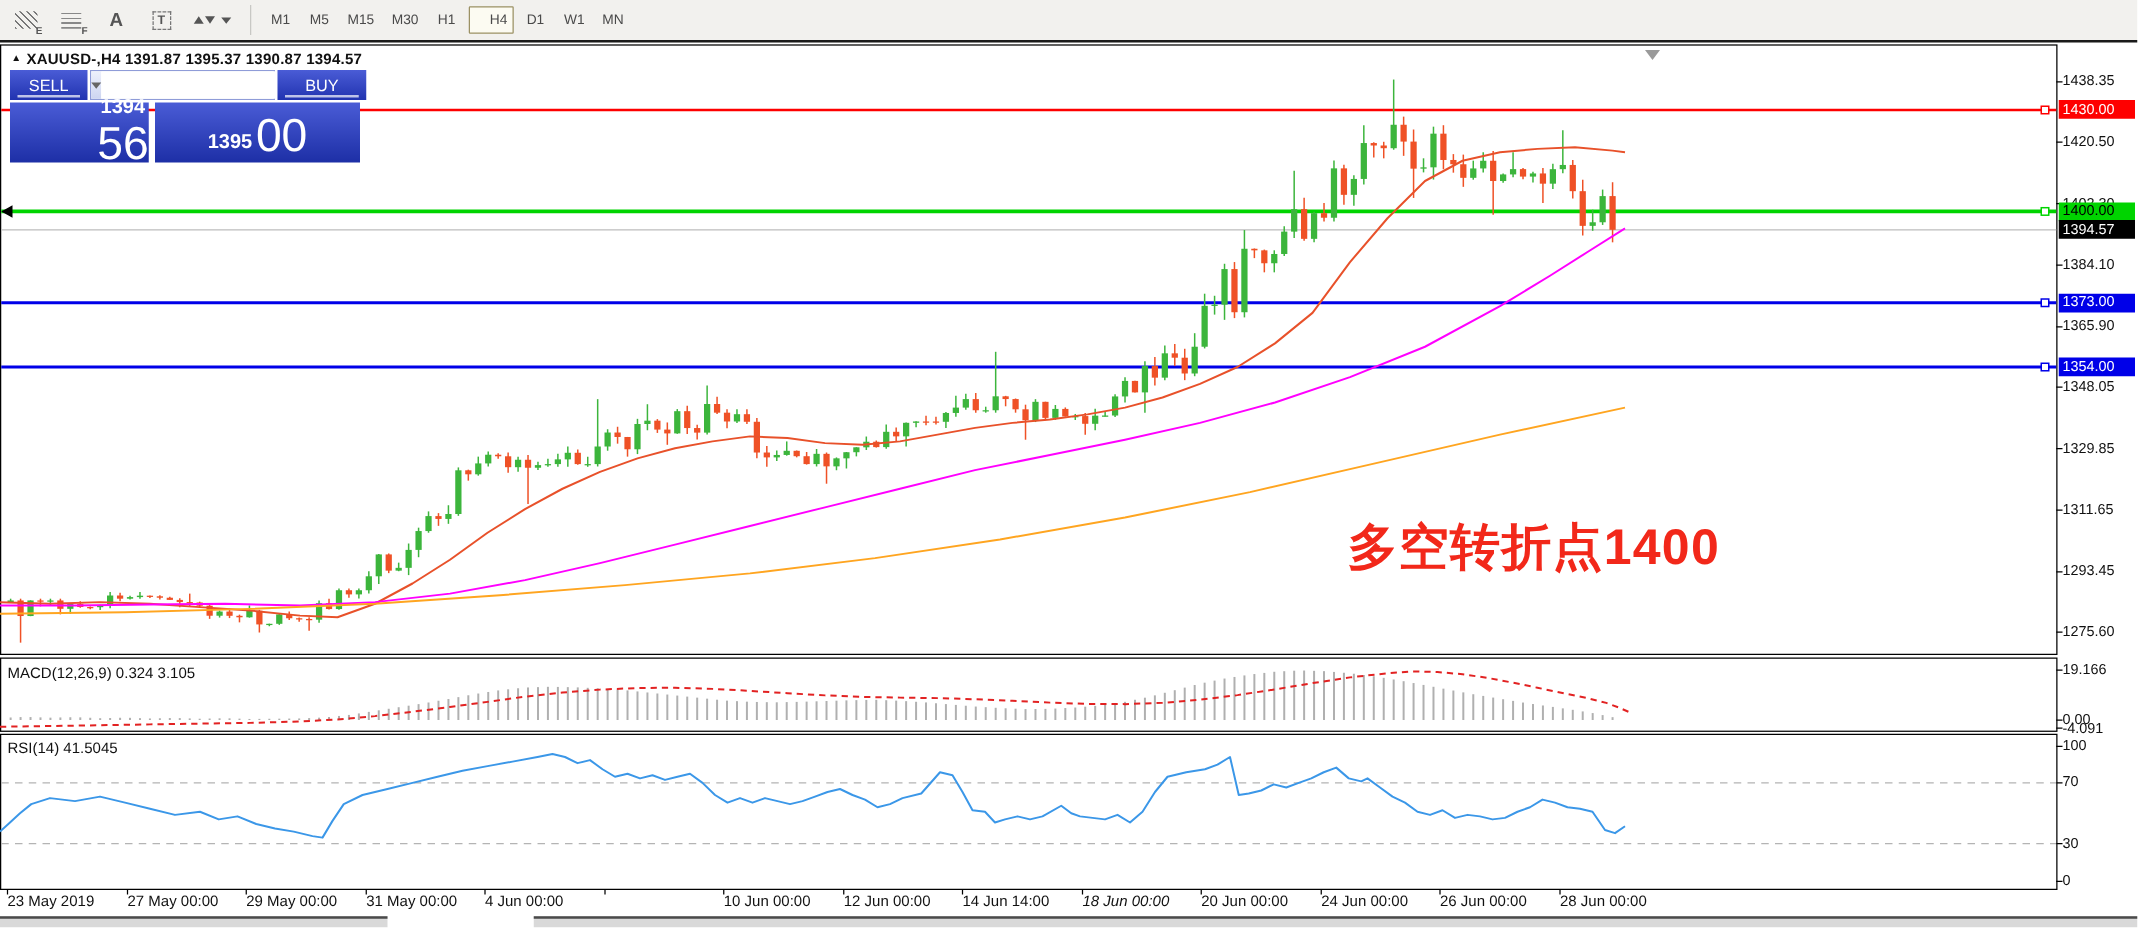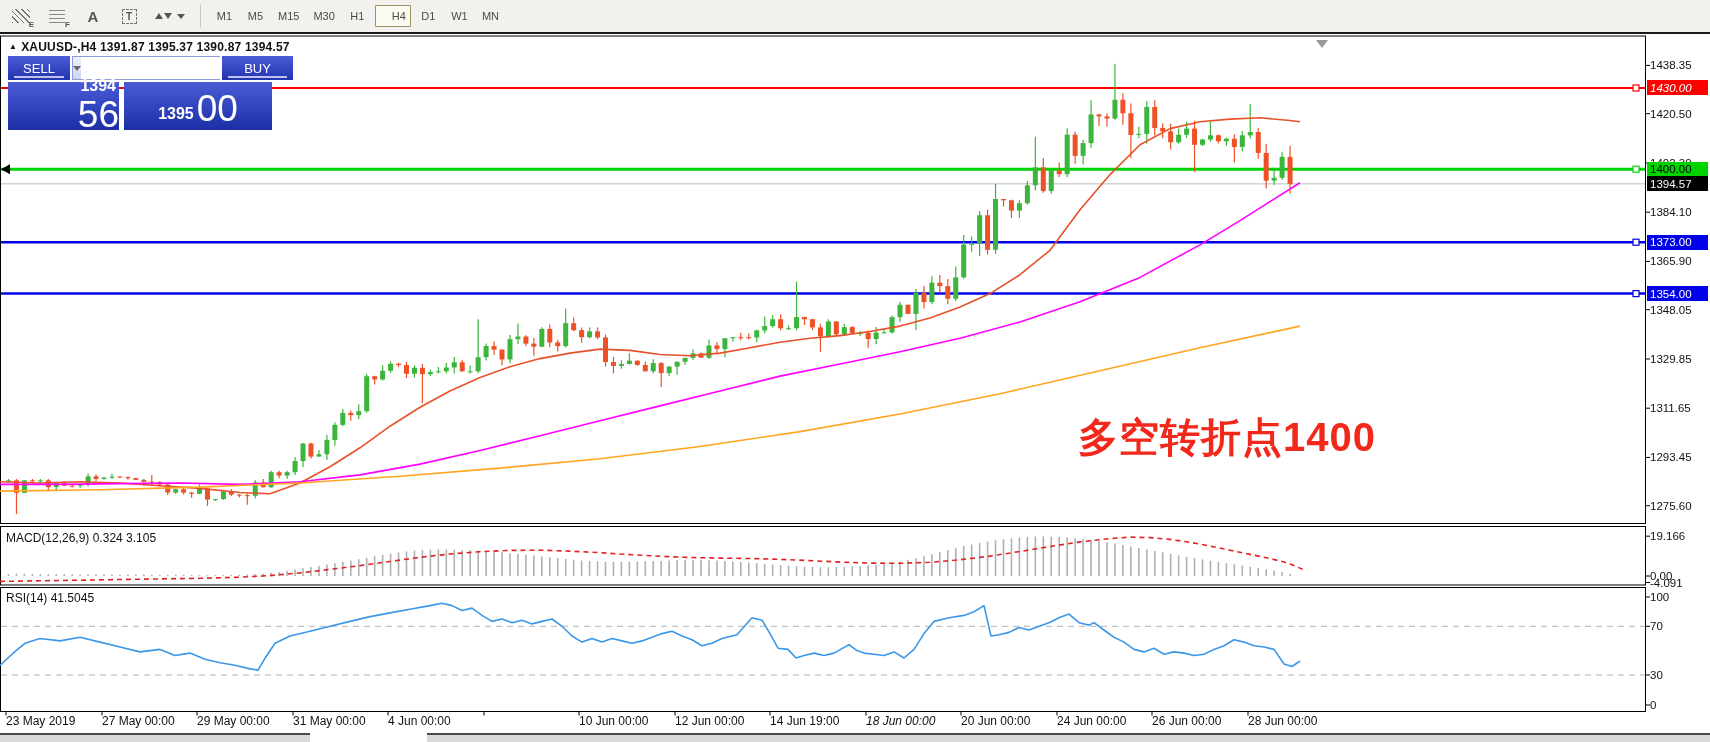--- a/index.html
+++ b/index.html
@@ -51,21 +51,21 @@
   .spin-dn { width:0;height:0;border-left:4px solid transparent;border-right:4px solid transparent;
     border-top:5px solid #666; }
   .spin-up { width:0;height:0;border-left:4px solid transparent;border-right:4px solid transparent;
     border-bottom:5px solid #666; }
   #tp-vol { flex:1; border:none; outline:none; text-align:right; padding-right:6px;
     font-size:14px; color:#111; font-family:"Liberation Sans",sans-serif; }
   #tp-row2 { display:flex; margin-top:2px; height:48px; }
   .tp-price { background:linear-gradient(#4a5cd6,#1d2fa6); color:#fff; display:flex;
     align-items:flex-end; justify-content:center; padding-bottom:4px; }
   #tp-sell-price { width:111px;flex-direction:column; }
-  #tp-buy-price { width:148px; margin-left:5px; }
+  #tp-buy-price { width:164px; margin-left:5px; }
   .p-small { font-size:16px; font-weight:700; margin-right:3px; margin-bottom:3px; }
   .p-big { font-size:37px; font-weight:400; line-height:34px; }
 
   
   .ax-label { position:absolute; left:1650px; width:58px; height:14px; font-size:11.5px;
     color:#111; display:flex; align-items:center; }
   .badge { position:absolute; left:1647px; width:61px; height:15px; font-size:11.5px;
     display:flex; align-items:center; padding-left:3px; color:#fff; }
 
   .pane-label { position:absolute; font-size:12px; color:#111; }
@@ -709,36 +709,36 @@
       <div class="ax-label" style="top: 401.2px;">1311.65</div>
       <div class="ax-label" style="top: 450.441px;">1293.45</div>
       <div class="ax-label" style="top: 498.736px;">1275.60</div>
       <div class="ax-label" style="top: 529.173px;">19.166</div>
       <div class="ax-label" style="top: 569px;">0.00</div>
       <div class="ax-label" style="top: 575.501px;">-4.091</div>
       <div class="ax-label" style="top: 590px;">100</div>
       <div class="ax-label" style="top: 619.31px;">70</div>
       <div class="ax-label" style="top: 667.99px;">30</div>
       <div class="ax-label" style="top: 698px;">0</div>
-      <div class="badge" style="top: 80.4918px; background: rgb(254, 0, 0); color: rgb(255, 255, 255); font-style: italic;">1430.00</div>
+      <div class="badge" style="top: 80.4918px; background: rgb(254, 0, 0); color: rgb(255, 255, 255);">1430.00</div>
       <div class="badge" style="top: 161.66px; background: rgb(0, 212, 0); color: rgb(0, 0, 0);">1400.00</div>
       <div class="badge" style="top: 234.711px; background: rgb(0, 0, 232); color: rgb(255, 255, 255);">1373.00</div>
       <div class="badge" style="top: 286.117px; background: rgb(0, 0, 232); color: rgb(255, 255, 255);">1354.00</div>
       <div class="badge" style="top: 176.351px; background: rgb(0, 0, 0); color: rgb(255, 255, 255);">1394.57</div>
     </div>
   <div id="time-labels">
       <div class="time-label" style="left: 6px;">23 May 2019</div>
       <div class="time-label" style="left: 102px;">27 May 00:00</div>
       <div class="time-label" style="left: 197px;">29 May 00:00</div>
       <div class="time-label" style="left: 293px;">31 May 00:00</div>
       <div class="time-label" style="left: 388px;">4 Jun 00:00</div>
       <div class="time-label" style="left: 484px; margin-top: 38px;">6 Jun 00:00</div>
       <div class="time-label" style="left: 579px;">10 Jun 00:00</div>
       <div class="time-label" style="left: 675px;">12 Jun 00:00</div>
-      <div class="time-label" style="left: 770px;">14 Jun 19:00</div>
+      <div class="time-label" style="left: 770px;">14 Jun 14:00</div>
       <div class="time-label" style="left: 866px; font-style: italic;">18 Jun 00:00</div>
       <div class="time-label" style="left: 961px;">20 Jun 00:00</div>
       <div class="time-label" style="left: 1057px;">24 Jun 00:00</div>
       <div class="time-label" style="left: 1152px;">26 Jun 00:00</div>
       <div class="time-label" style="left: 1248px;">28 Jun 00:00</div>
     </div>
 
   <div id="bottom-strip">
     <div class="strip-seg" style="left:0;width:310px"></div>
     <div class="strip-seg" style="left:427px;width:1283px"></div>

